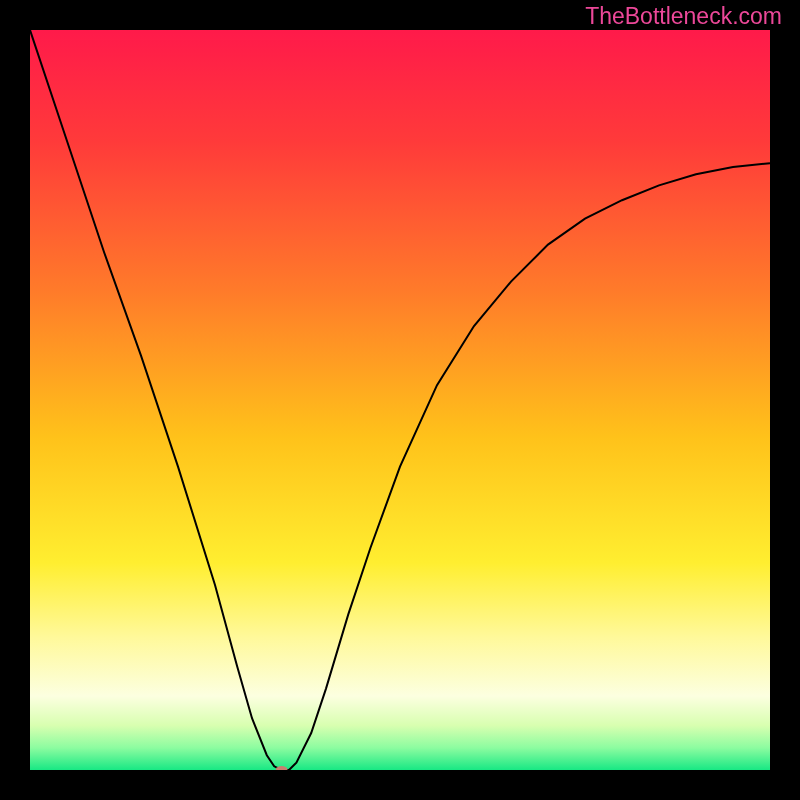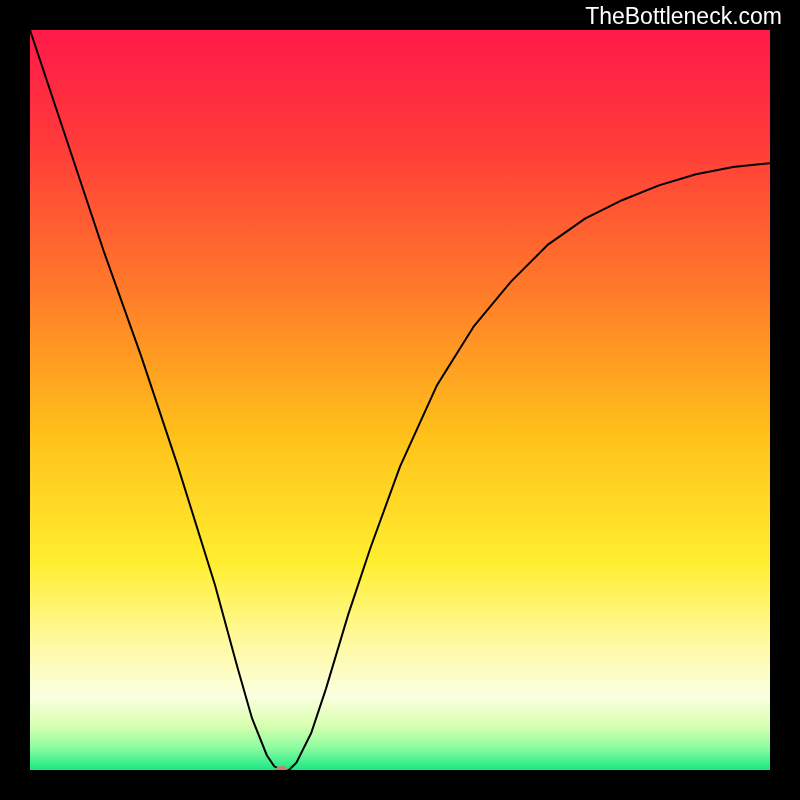--- a/index.html
+++ b/index.html
@@ -7,21 +7,21 @@
   .container {
     width: 800px;
     height: 800px;
     background: #000;
     position: relative;
   }
   .watermark {
     position: absolute;
     top: 3px;
     right: 18px;
-    color: #ffffff;
+    color: #ec4899;
     font-family: Arial, Helvetica, sans-serif;
     font-size: 23px;
     font-weight: 500;
     z-index: 10;
     letter-spacing: 0px;
   }
   .plot-area {
     position: absolute;
     left: 30px;
     top: 30px;

